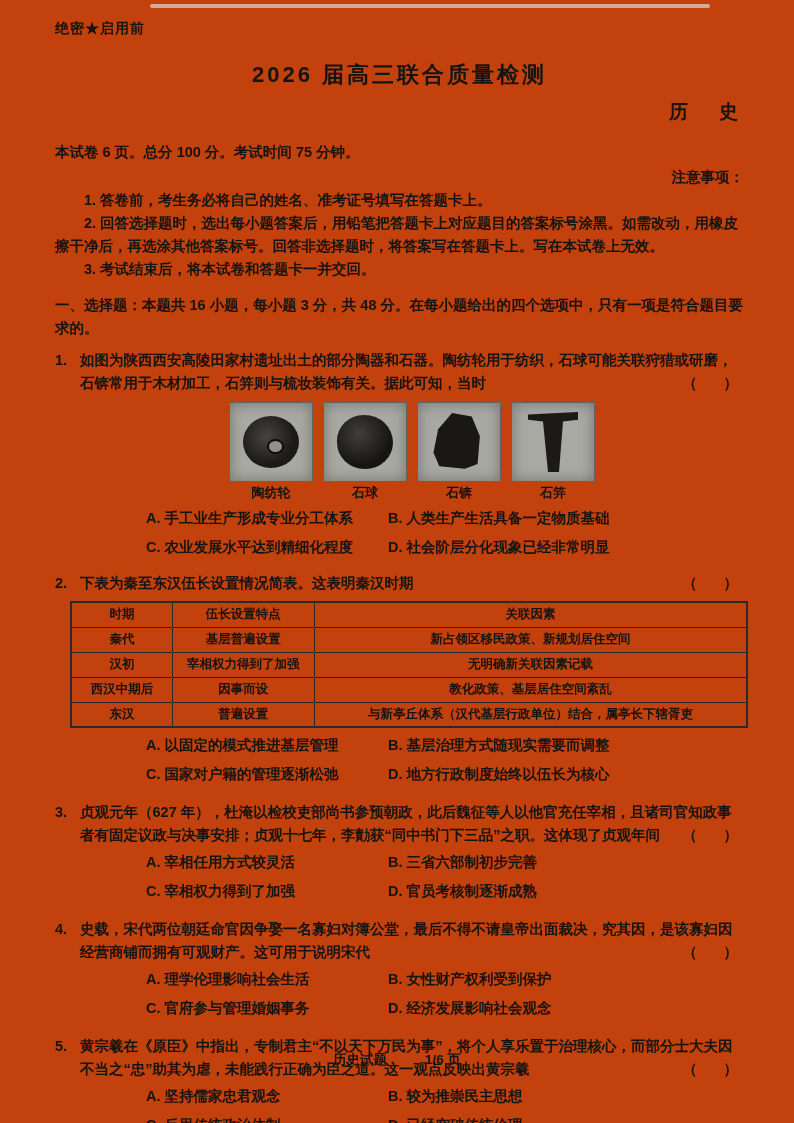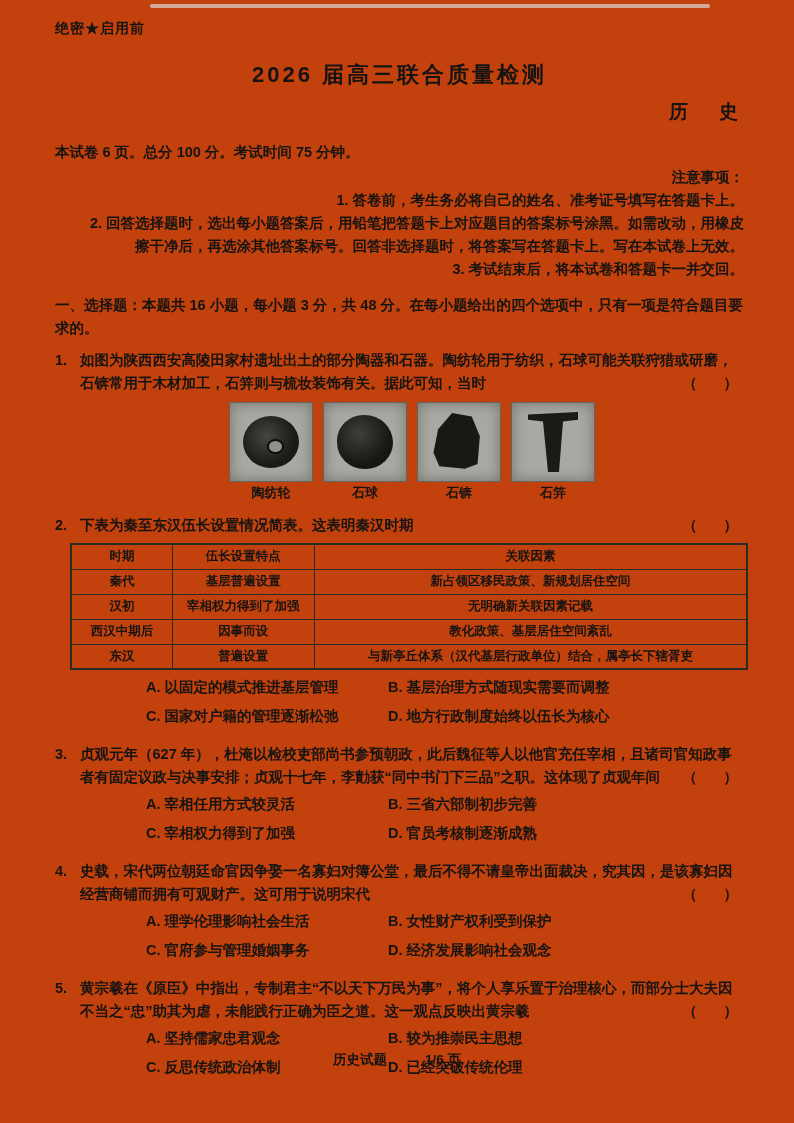--- a/index.html
+++ b/index.html
@@ -17,21 +17,21 @@
   }
   .scan-edge {
     position:absolute; top:4px; left:150px; width:560px; height:4px;
     background:#d8d8d4; opacity:.7; border-radius:2px;
   }
   .secrecy { font-size:14px; letter-spacing:1px; }
   .title   { margin-top:22px; text-align:center; font-size:22px; letter-spacing:3px; }
   .subject { margin-top:9px;  text-align:right; font-size:19px; letter-spacing:6px; }
   .info    { margin-top:18px; font-size:14.5px; }
   .notes-title { margin-top:4px; font-size:14.5px; line-height:23px;text-align:right; }
-  .note { font-size:14.5px; line-height:23px; text-indent:2em;text-align:right; }
+  .note { font-size:14.5px; line-height:23px; text-indent:2em; }
   .section-heading { margin-top:13px; font-size:14.5px; line-height:23px; }
 
   .q { position:relative; padding-left:25px; margin-top:9px; font-size:14.5px; }
   .qnum { position:absolute; left:0; top:0; line-height:23px; }
   .stem { position:relative; line-height:23px; padding-right:6px; }
   .bracket { position:absolute; right:0; bottom:0; letter-spacing:6px; }
 
   .figures { display:flex; justify-content:center; gap:10px; margin:7px 0 5px 0; }
   .fig { width:84px; text-align:center; }
   .fig-img {
@@ -121,20 +121,26 @@
           </div>
         <div class="fig-cap">石锛</div>
       </div>
       <div class="fig">
         <div class="fig-img">
             <div class="art-pin"></div>
           </div>
         <div class="fig-cap">石笄</div>
       </div>
     </div>
+    <div class="opts">
+      <span>A. 手工业生产形成专业分工体系</span>
+      <span>B. 人类生产生活具备一定物质基础</span>
+      <span>C. 农业发展水平达到精细化程度</span>
+      <span>D. 社会阶层分化现象已经非常明显</span>
+    </div>
   </div>
 
   <div class="q" style="margin-top:13px;">
     <span class="qnum">2.</span>
     <div class="stem">
       <span>下表为秦至东汉伍长设置情况简表。这表明秦汉时期</span>
       <span class="bracket">（　）</span>
     </div>
     <table class="qtable">
       <thead>

